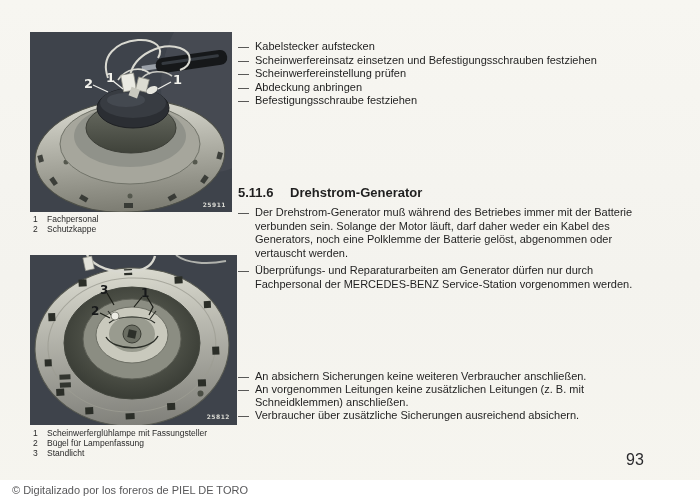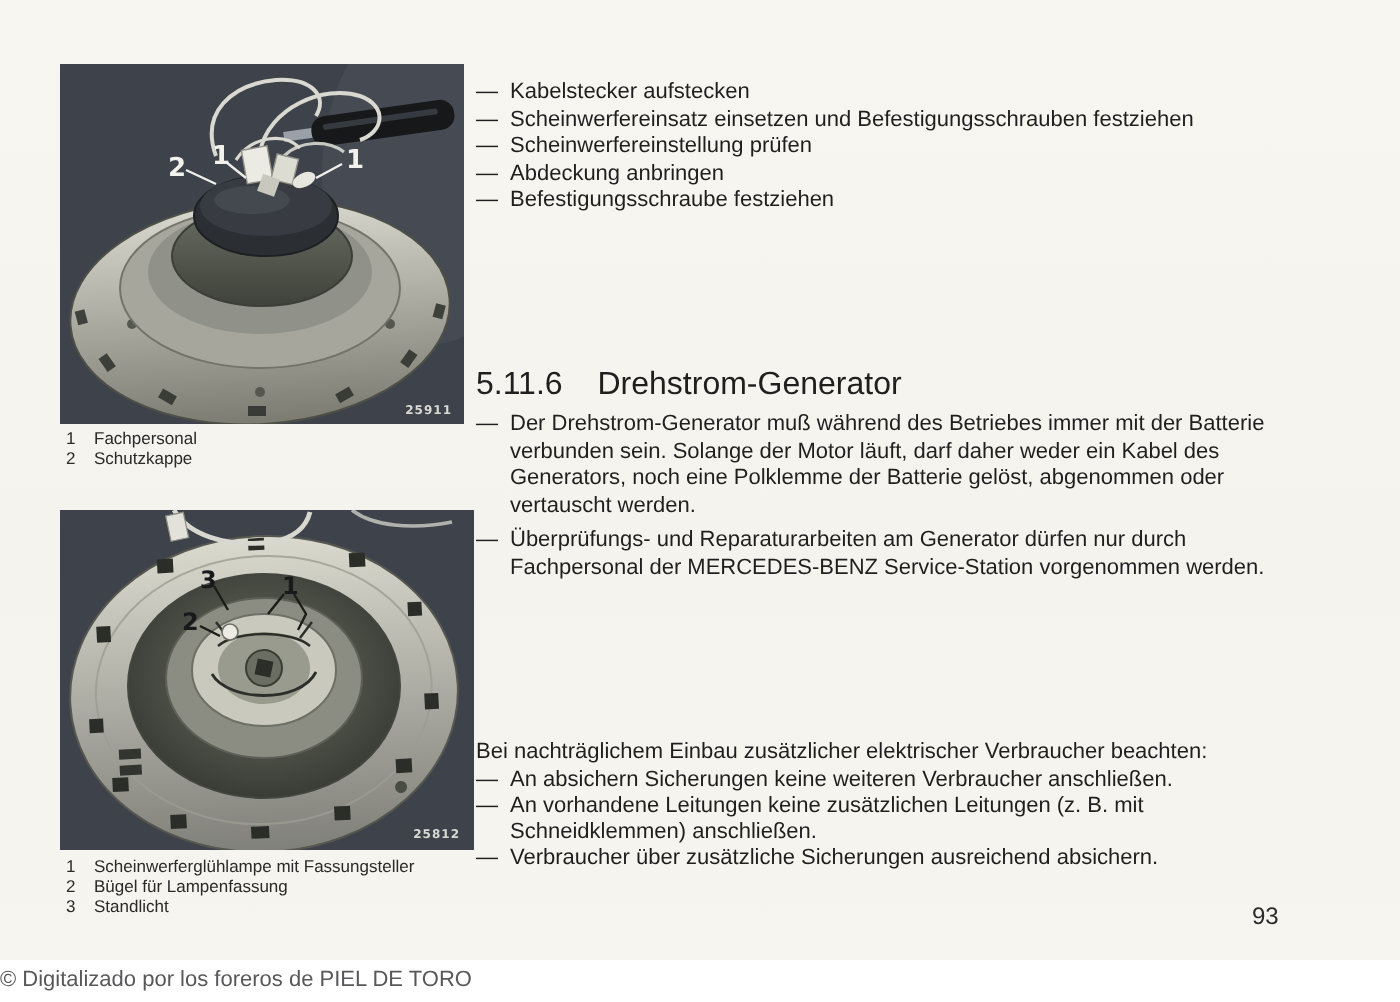--- a/index.html
+++ b/index.html
@@ -22,29 +22,29 @@
   .cap-num{width:14px;flex:none}
   
   .col-right{position:absolute;left:238px;top:0;width:400px}
   .li{display:flex;font-size:11px;line-height:13.5px}
   .dash{width:17px;flex:none}
   .li .txt{flex:1}
   .top-list{position:absolute;top:40px;left:0;width:100%}
   .sec{position:absolute;left:0;width:100%}
   #sec1{top:186px}
   #sec2{top:370px}
-  .sec h3{margin:0 0 6px 0;font-size:16px;line-height:14px;font-weight:400}
+  .sec h3{margin:0 0 6px 0;font-size:13px;line-height:14px;font-weight:700}
   .sec h3 .sec-num{margin-right:13px}
   #sec1 .li{margin-bottom:4px}
   #sec2 .li{line-height:13px}
   .intro{font-size:11px;line-height:13px;margin:0 0 1px 0}
   
-  .page-number{position:absolute;left:626px;top:451px;font-size:12px;color:#2b2b2e}
+  .page-number{position:absolute;left:626px;top:451px;font-size:16px;color:#2b2b2e}
   .watermark{position:absolute;left:0;right:0;bottom:0;height:21px;background:#ffffff;
-    font-size:11px;line-height:21px;color:#58585a;padding-left:0}
+    font-size:11px;line-height:21px;color:#58585a;padding-left:12px}
   .callout{font:700 13px "DejaVu Sans",sans-serif}
   .callout-dark{font:700 12px "DejaVu Sans",sans-serif}
   .photo-id{font:700 6px "DejaVu Sans",sans-serif;letter-spacing:.5px}
 </style>
 </head>
 <body>
 
 <div class="page">
 
   <figure class="fig" id="fig1">
@@ -250,28 +250,27 @@
         <span class="dash">—</span>
         <span class="txt">Der Drehstrom-Generator muß während des Betriebes immer mit der Batterie verbunden sein. Solange der Motor läuft, darf daher weder ein Kabel des Generators, noch eine Polklemme der Batterie gelöst, abgenommen oder vertauscht werden.</span>
       </div>
       <div class="li">
         <span class="dash">—</span>
         <span class="txt">Überprüfungs- und Reparaturarbeiten am Generator dürfen nur durch Fachpersonal der MERCEDES-BENZ Service-Station vorgenommen werden.</span>
       </div>
     </section>
 
     <section class="sec" id="sec2">
-      <p class="intro">Bei nachträglichem Einbau zusätzlicher elektrischer Verbraucher beachten:</p>
       <div class="li">
         <span class="dash">—</span>
         <span class="txt">An absichern Sicherungen keine weiteren Verbraucher anschließen.</span>
       </div>
       <div class="li">
         <span class="dash">—</span>
-        <span class="txt">An vorhandene Leitungen keine zusätzlichen Leitungen (z. B. mit Schneidklemmen) anschließen.</span>
+        <span class="txt">An vorgenommen Leitungen keine zusätzlichen Leitungen (z. B. mit Schneidklemmen) anschließen.</span>
       </div>
       <div class="li">
         <span class="dash">—</span>
         <span class="txt">Verbraucher über zusätzliche Sicherungen ausreichend absichern.</span>
       </div>
     </section>
   </div>
 
   <div class="page-number">93</div>
   <div class="watermark">© Digitalizado por los foreros de PIEL DE TORO</div>

